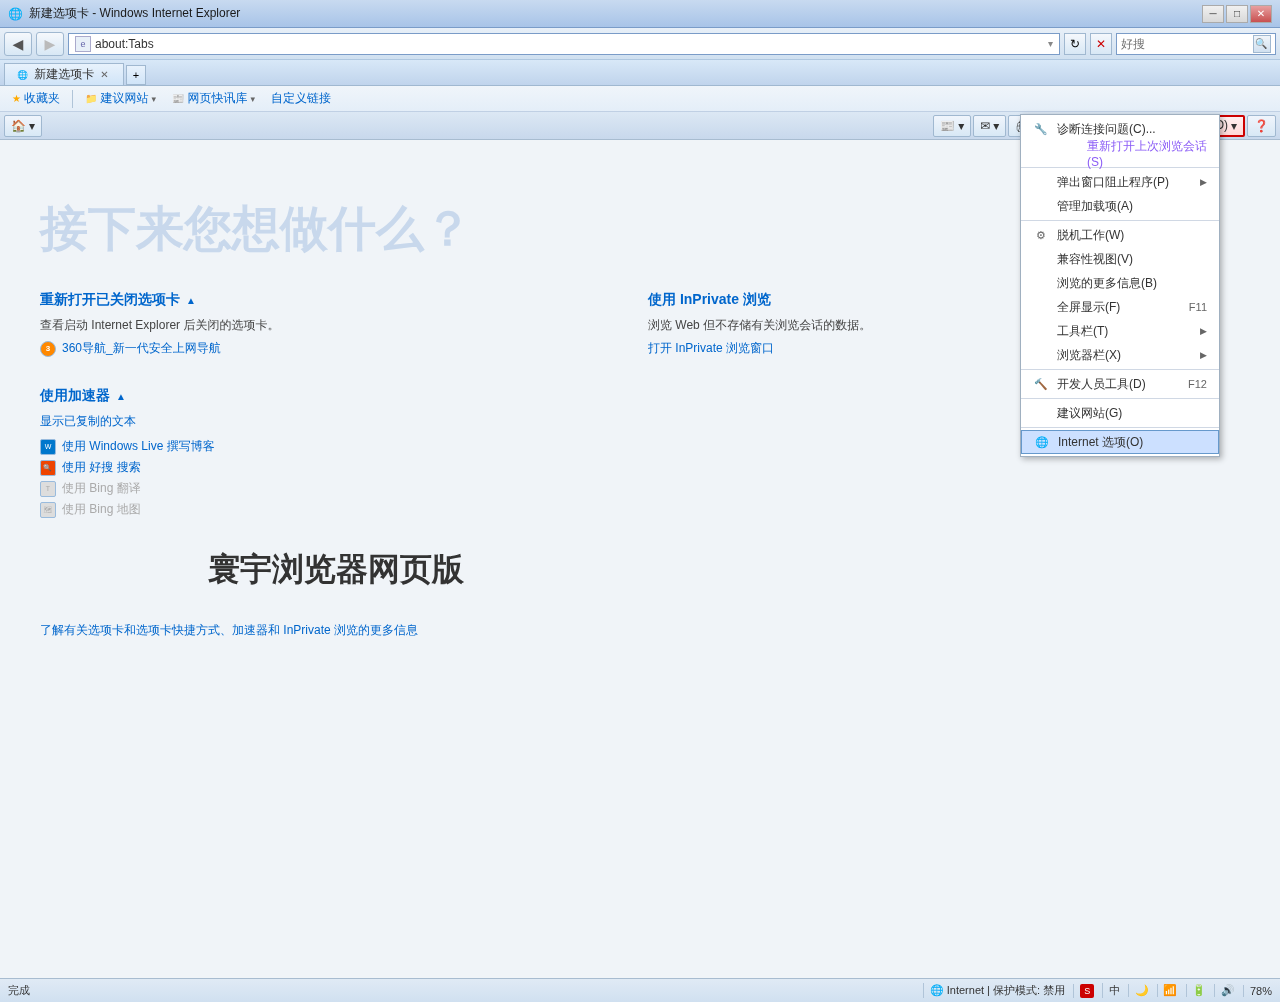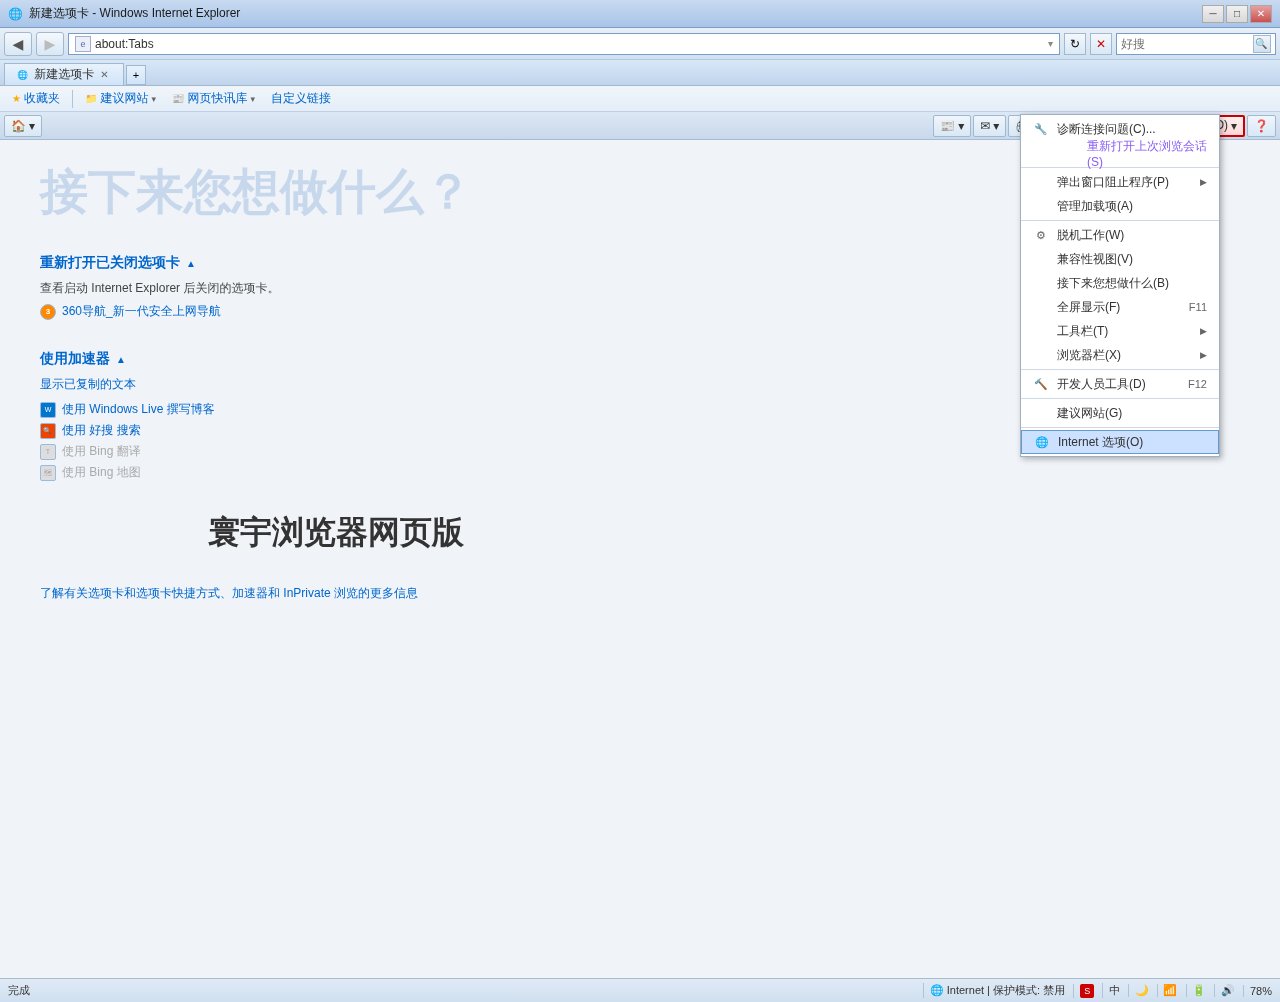--- a/index.html
+++ b/index.html
@@ -233,20 +233,21 @@
       padding: 20px 40px;
       height: calc(1002px - 28px - 32px - 26px - 26px - 28px - 24px);
       overflow-y: auto;
     }
     .page-title {
       font-size: 48px;
       color: #c8d8ec;
       font-weight: bold;
       margin-bottom: 30px;
       font-family: 'Microsoft YaHei', '微软雅黑', sans-serif;
+      margin-top: 37px;
     }
     .section {
       margin-bottom: 30px;
     }
     .section-title {
       font-size: 14px;
       font-weight: bold;
       color: #0066cc;
       margin-bottom: 8px;
       display: flex;
@@ -535,20 +536,30 @@
           <div class="link-item">
             <div class="link-icon" style="background:#dddddd;color:#aaa;font-size:7px;">🗺</div>
             <a class="section-link gray-link">使用 Bing 地图</a>
           </div>
         </div>
       </div>
 
       <div class="watermark">寰宇浏览器网页版</div>
     </div>
 
+    <div>
+
+      <div class="section">
+        <div class="section-title">
+          <a class="section-link" style="font-size:14px;font-weight:bold;">使用 InPrivate 浏览</a>
+        </div>
+        <div class="section-desc">浏览 Web 但不存储有关浏览会话的数据。</div>
+        <a class="section-link">打开 InPrivate 浏览窗口</a>
+      </div>
+    </div>
   </div>
 
   <div class="bottom-link">了解有关选项卡和选项卡快捷方式、加速器和 InPrivate 浏览的更多信息</div>
 </div>
 
 <div class="dropdown-menu">
 
   <div class="menu-item">
     <span class="menu-item-icon">🔧</span>
     <span>诊断连接问题(C)...</span>
@@ -577,21 +588,21 @@
     <span>脱机工作(W)</span>
   </div>
 
   <div class="menu-item">
     <span class="menu-item-icon"></span>
     <span>兼容性视图(V)</span>
   </div>
 
   <div class="menu-item">
     <span class="menu-item-icon"></span>
-    <span>接下来您想做什么(B)</span>
+    <span>浏览的更多信息(B)</span>
   </div>
 
   <div class="menu-item">
     <span class="menu-item-icon"></span>
     <span>全屏显示(F)</span>
     <span class="shortcut" style="margin-left:auto;color:#666;font-size:11px;">F11</span>
   </div>
 
   <div class="menu-item">
     <span class="menu-item-icon"></span>

